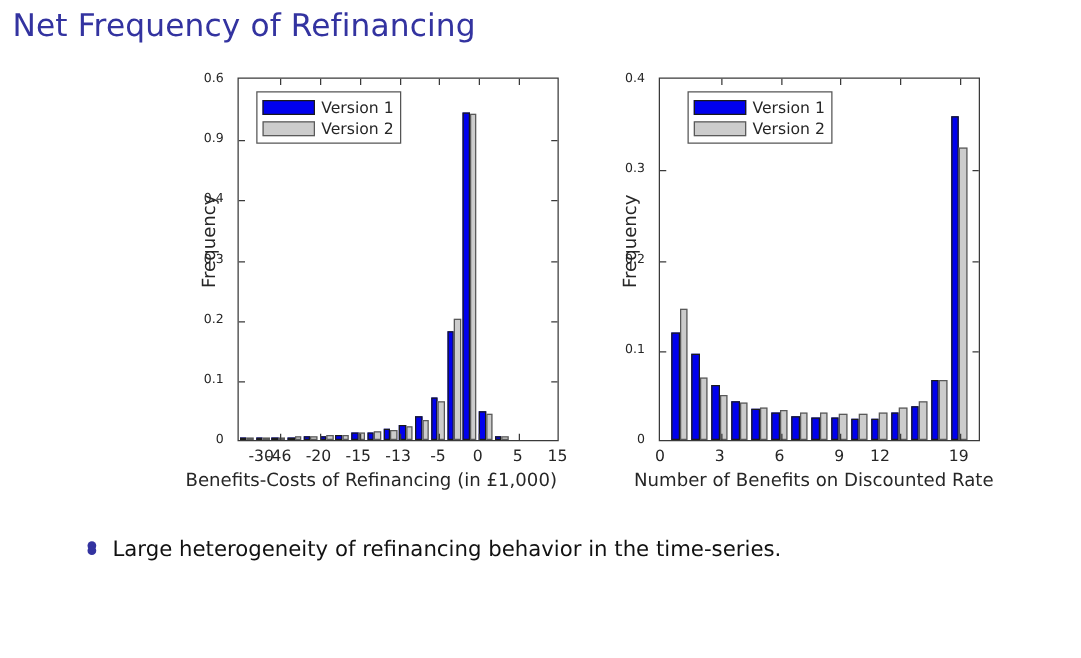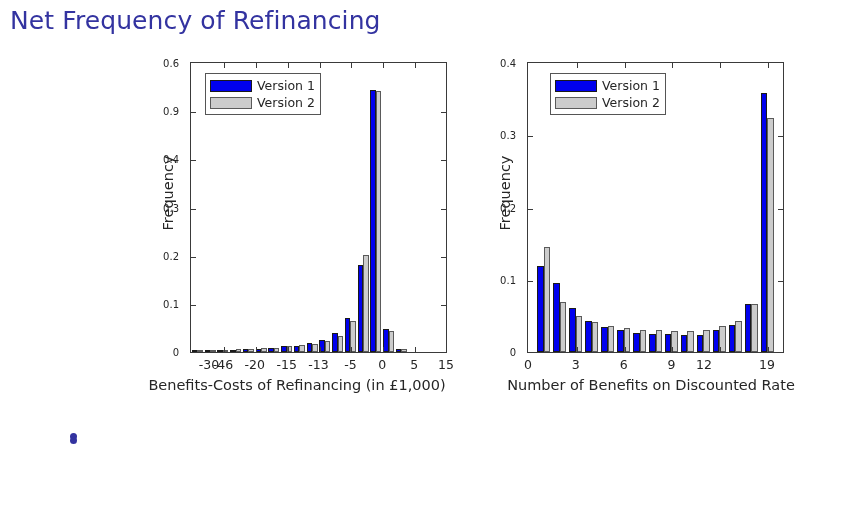--- a/index.html
+++ b/index.html
@@ -369,14 +369,14 @@
       <div class="xtick-label" style="left: 217px;">12</div>
       <div class="xtick-label" style="left: 280.062px;">19</div>
     </div>
 
   <div class="yaxis-title" id="yaxis-title-right">Frequency</div>
   <div class="xaxis-title" id="xaxis-title-right">Number of Benefits on Discounted Rate</div>
 </div>
 
 <div id="bullets">
     <div class="bullet-item"><span class="bullet-dot"></span></div>
-    <div class="bullet-item"><span class="bullet-dot"></span></div>
+    <div class="bullet-item"><span class="bullet-dot"></span><span>Large heterogeneity of refinancing behavior in the time-series.</span></div>
   </div>
 
 </body></html>

